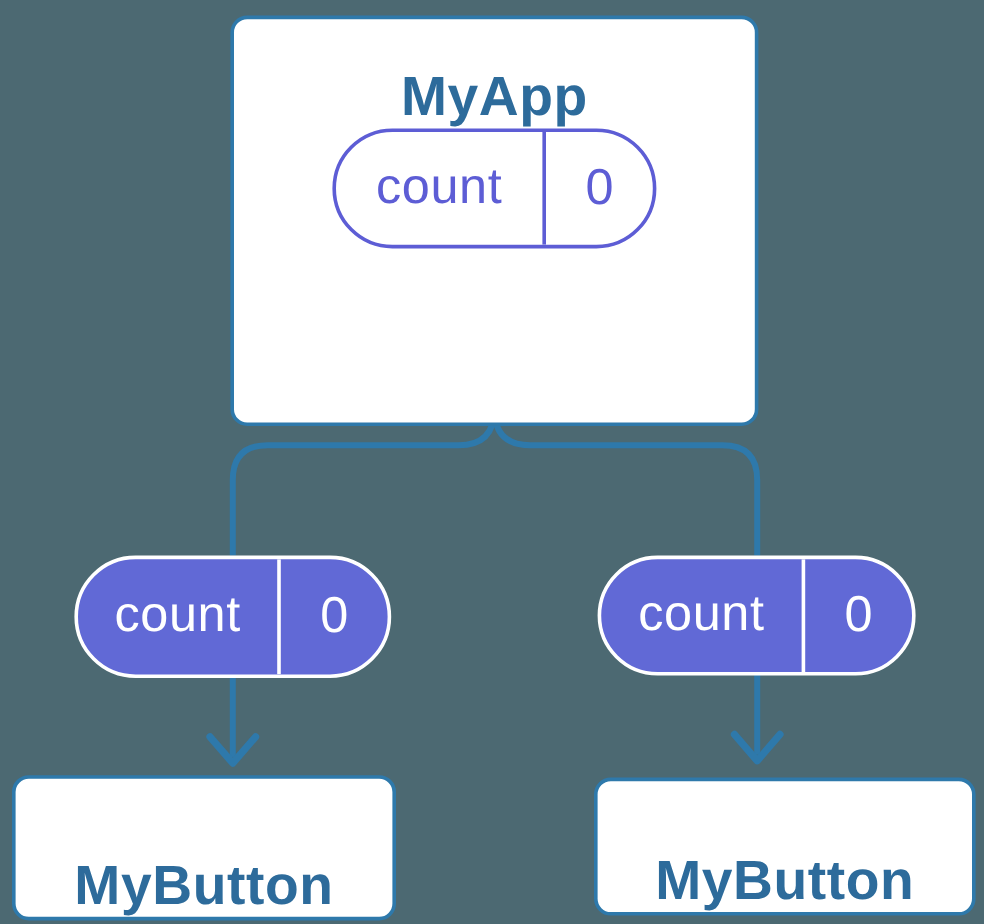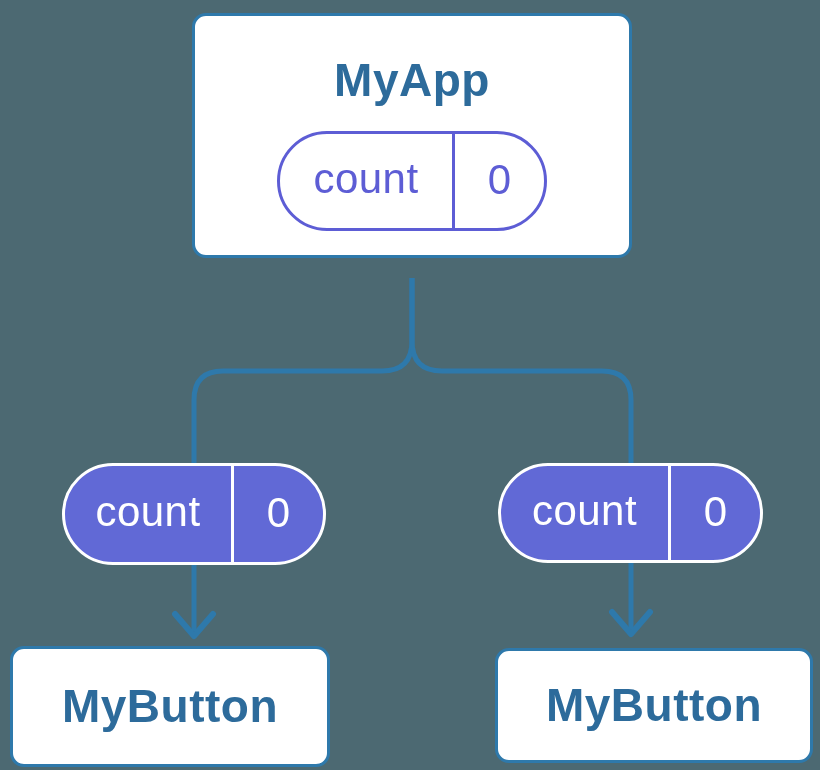--- a/index.html
+++ b/index.html
@@ -42,34 +42,33 @@
   }
   .node{
     position:absolute;
     background:var(--node-fill);
     border:3px solid var(--node-border);
     border-radius:14px;
     z-index:1;
     display:flex;
     flex-direction:column;
     align-items:center;
-    justify-content:center;
+    justify-content:flex-end;
   }
   .node-title{
     color:var(--node-text);
     font-size:46px;
     font-weight:600;
     letter-spacing:0.5px;
     line-height:1.15;
   }
   .node-root{
-    left:192px;top:13px;width:440px;height:245px;
+    left:192px;top:13px;width:440px;height:342px;
     justify-content:flex-start;
     padding-top:38px;
-    gap:24px;
   }
   .node-leaf-1{left:10px;top:646px;width:320px;height:121px;}
   .node-leaf-2{left:495px;top:648px;width:318px;height:115px;}
   .pill{
     display:flex;
     align-items:stretch;
     border-radius:51px;
     overflow:hidden;
     z-index:2;
   }

